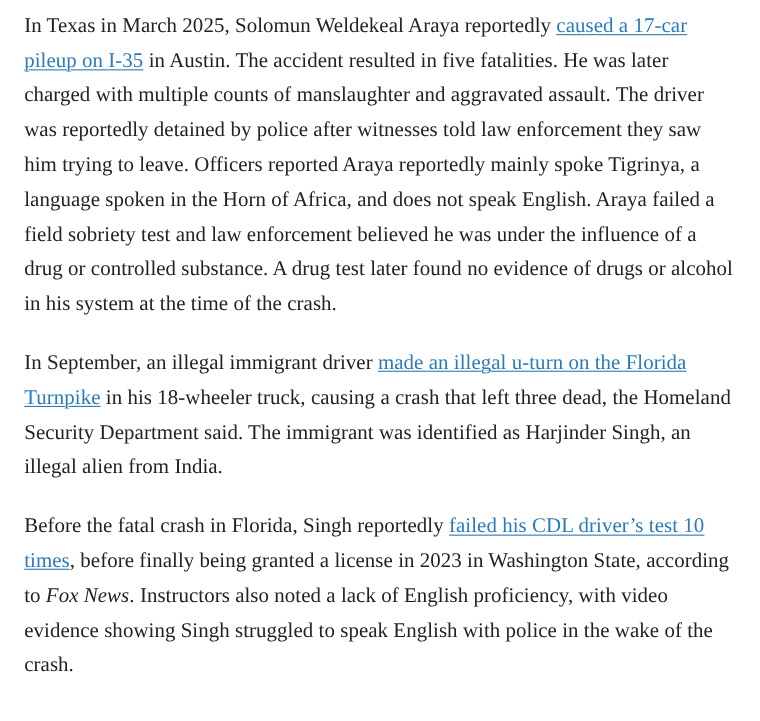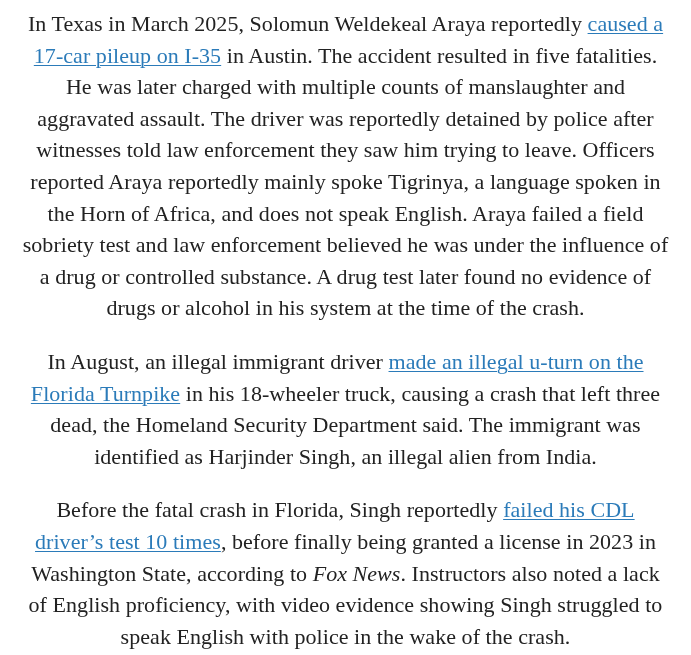--- a/index.html
+++ b/index.html
@@ -13,24 +13,24 @@
     overflow: hidden;
     font-family: "Liberation Serif", serif;
     color: #1a1a1a;
   }
   .article {
     padding: 8px 22px 0 22px;
     box-sizing: border-box;
     width: 691px;
   }
   .para {
-    font-size: 22px;
+    font-size: 19px;
     line-height: 31.6px;
     margin: 0 0 22px 0;
-    text-align: center;
+    text-align: left;
     color: #222222;
     letter-spacing: 0.05px;
   }
   .para:last-child {
     margin-bottom: 0;
   }
   a.link {
     color: #2b7bb9;
     text-decoration: underline;
     text-underline-offset: 2px;
@@ -40,15 +40,15 @@
   em.cite {
     font-style: italic;
     margin-top: 32px;
   }
 </style>
 </head>
 <body>
 
 <div class="article" id="article-root">
     <p class="para"><span>In Texas in March 2025, Solomun Weldekeal Araya reportedly </span><a class="link" href="#">caused a 17-car pileup on I-35</a><span> in Austin. The accident resulted in five fatalities. He was later charged with multiple counts of manslaughter and aggravated assault. The driver was reportedly detained by police after witnesses told law enforcement they saw him trying to leave. Officers reported Araya reportedly mainly spoke Tigrinya, a language spoken in the Horn of Africa, and does not speak English. Araya failed a field sobriety test and law enforcement believed he was under the influence of a drug or controlled substance. A drug test later found no evidence of drugs or alcohol in his system at the time of the crash.</span></p>
-    <p class="para"><span>In August, an illegal immigrant driver </span><a class="link" href="#">made an illegal u-turn on the Florida Turnpike</a><span> in his 18-wheeler truck, causing a crash that left three dead, the Homeland Security Department said. The immigrant was identified as Harjinder Singh, an illegal alien from India.</span></p>
+    <p class="para"><span>In September, an illegal immigrant driver </span><a class="link" href="#">made an illegal u-turn on the Florida Turnpike</a><span> in his 18-wheeler truck, causing a crash that left three dead, the Homeland Security Department said. The immigrant was identified as Harjinder Singh, an illegal alien from India.</span></p>
     <p class="para"><span>Before the fatal crash in Florida, Singh reportedly </span><a class="link" href="#">failed his CDL driver’s test 10 times</a><span>, before finally being granted a license in 2023 in Washington State, according to </span><em class="cite">Fox News</em><span>. Instructors also noted a lack of English proficiency, with video evidence showing Singh struggled to speak English with police in the wake of the crash.</span></p>
   </div>
 
 </body></html>

